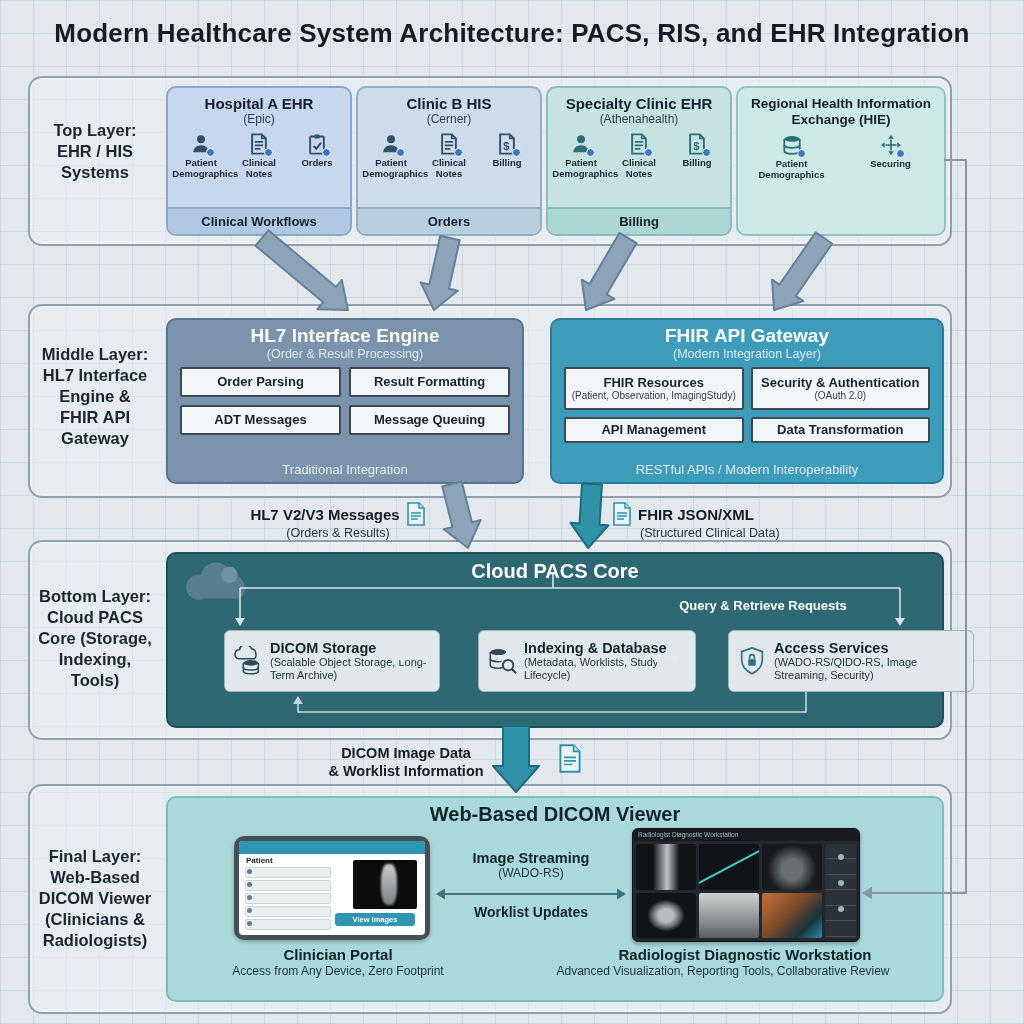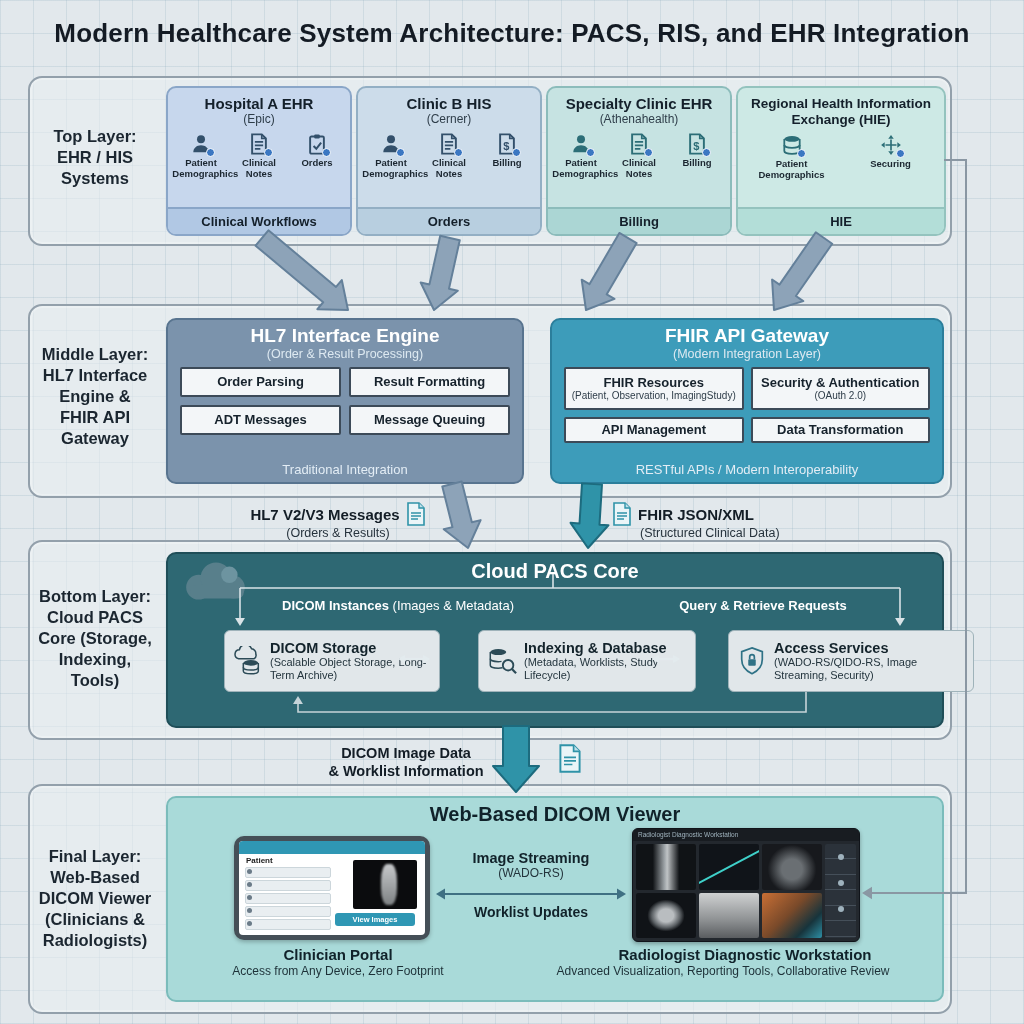--- a/index.html
+++ b/index.html
@@ -12,21 +12,21 @@
     font-size:26px;font-weight:bold;color:#141b24;letter-spacing:.2px;}
   
   .section{position:absolute;border:2px solid #93a0ab;border-radius:14px;
     background:rgba(233,239,242,.55);box-shadow:inset 0 0 0 2px rgba(255,255,255,.25);}
   #sec-top{left:28px;top:76px;width:920px;height:166px;}
   #sec-mid{left:28px;top:304px;width:920px;height:190px;}
   #sec-pacs{left:28px;top:540px;width:920px;height:196px;}
   #sec-viewer{left:28px;top:784px;width:920px;height:226px;}
   .side-label{position:absolute;width:134px;text-align:center;font-weight:bold;
     font-size:16.5px;line-height:1.28;color:#1b2630;}
-  #lbl-top{left:28px;top:126px;}
+  #lbl-top{left:28px;top:120px;}
   #lbl-mid{left:28px;top:344px;}
   #lbl-pacs{left:28px;top:586px;}
   #lbl-viewer{left:28px;top:846px;}
   
   .ehr-card{position:absolute;top:86px;height:146px;border-radius:10px;border:2px solid;overflow:hidden;}
   .ehr-card.c1{left:166px;width:182px;background:#c7d7ed;border-color:#8aa6c8;color:#33506b;}
   .ehr-card.c2{left:356px;width:182px;background:#ccdcea;border-color:#93afc4;color:#33506b;}
   .ehr-card.c3{left:546px;width:182px;background:#c6e3e2;border-color:#8cbcbb;color:#2c6e77;}
   .ehr-card.c4{left:736px;width:206px;background:#cde9e5;border-color:#94c3be;color:#2c6e77;}
   .ehr-title{font-weight:bold;font-size:15px;text-align:center;margin:7px 4px 0;color:#14202b;line-height:1.15;}
@@ -333,21 +333,20 @@
             </svg></div>
         <div class="ehr-item-label">Patient Demographics</div>
       </div>
       <div class="ehr-item">
         <div class="icw"><svg>
               <use href="#i-exchange"></use>
             </svg></div>
         <div class="ehr-item-label">Securing</div>
       </div>
     </div>
-    <div class="ehr-footer">HIE</div>
   </div>
 
   <div class="engine" id="hl7-card">
     <div class="engine-title">HL7 Interface Engine</div>
     <div class="engine-sub">(Order &amp; Result Processing)</div>
     <div class="engine-grid">
       <div class="engine-box">
           <span class="bx-title">Order Parsing</span>
         </div>
       <div class="engine-box">
@@ -408,24 +407,20 @@
 
   <div id="pacs-card">
     <svg class="pacs-cloud" viewBox="0 0 70 40">
       <circle cx="18" cy="26" r="12" fill="#587f8b"></circle>
       <circle cx="35" cy="17" r="15" fill="#587f8b"></circle>
       <circle cx="52" cy="26" r="11" fill="#587f8b"></circle>
       <rect x="10" y="24" width="52" height="13" rx="6" fill="#587f8b"></rect>
       <circle cx="48" cy="14" r="8" fill="#6d94a0"></circle>
     </svg>
     <div class="pacs-title">Cloud PACS Core</div>
-    <div class="pacs-flow" id="flow-left">
-      <span class="flow-bold">DICOM Instances</span>
-      <span>(Images &amp; Metadata)</span>
-    </div>
     <div class="pacs-flow flow-bold" id="flow-right">Query &amp; Retrieve Requests</div>
     <div class="pacs-box" id="pbox-0">
       <svg>
           <use href="#i-clouddb"></use>
         </svg>
       <div>
         <div class="pacs-box-title">DICOM Storage</div>
         <div class="pacs-box-sub">(Scalable Object Storage, Long-Term Archive)</div>
       </div>
     </div>

